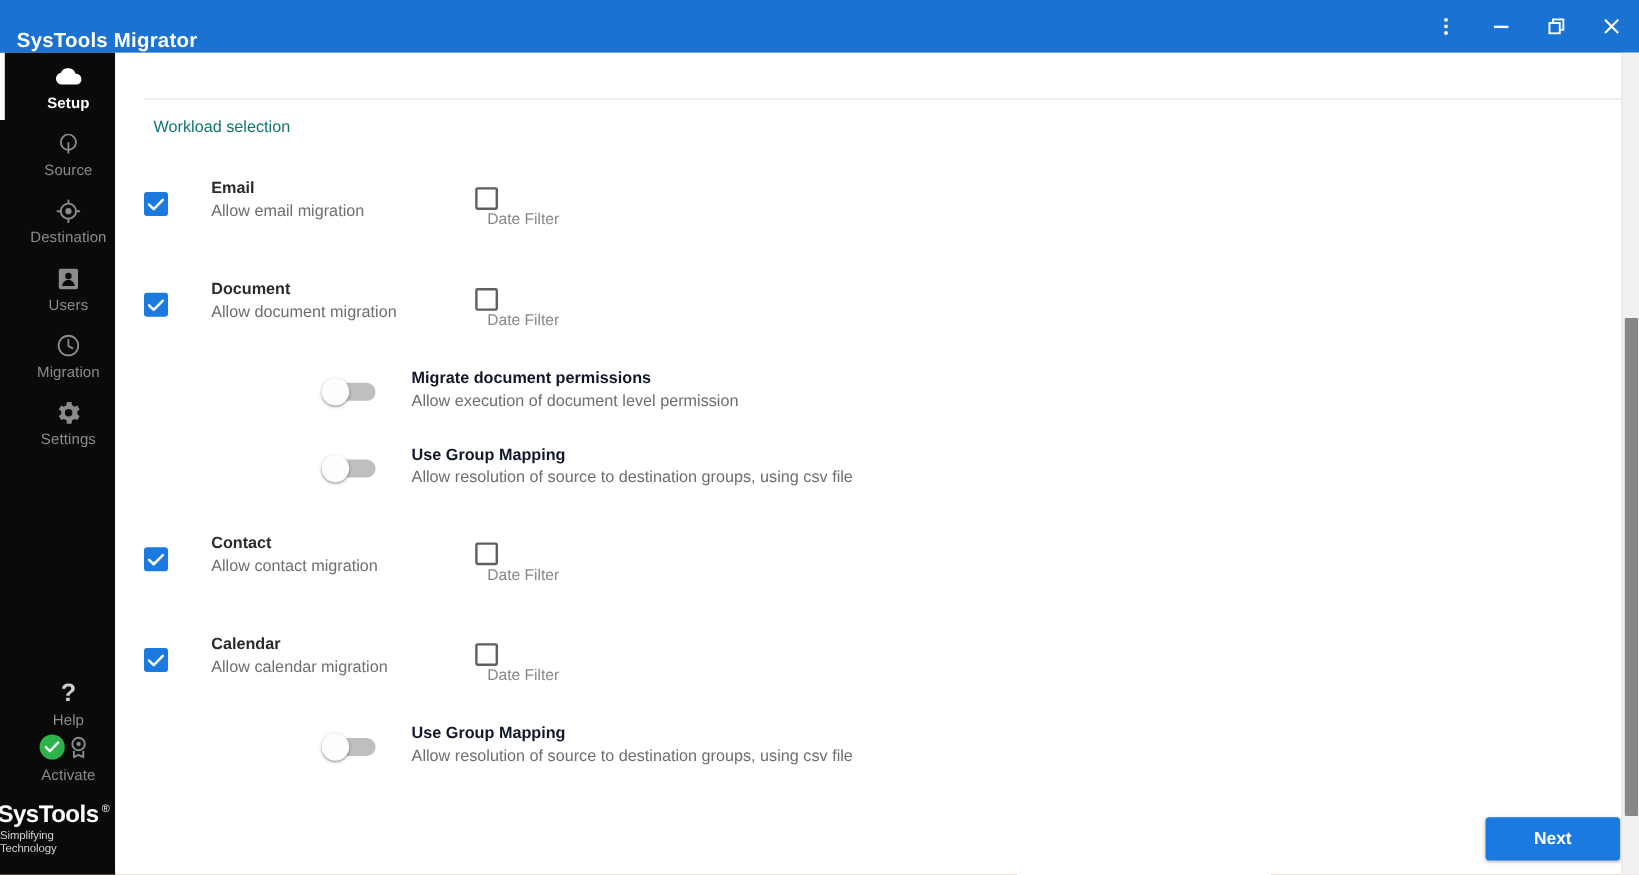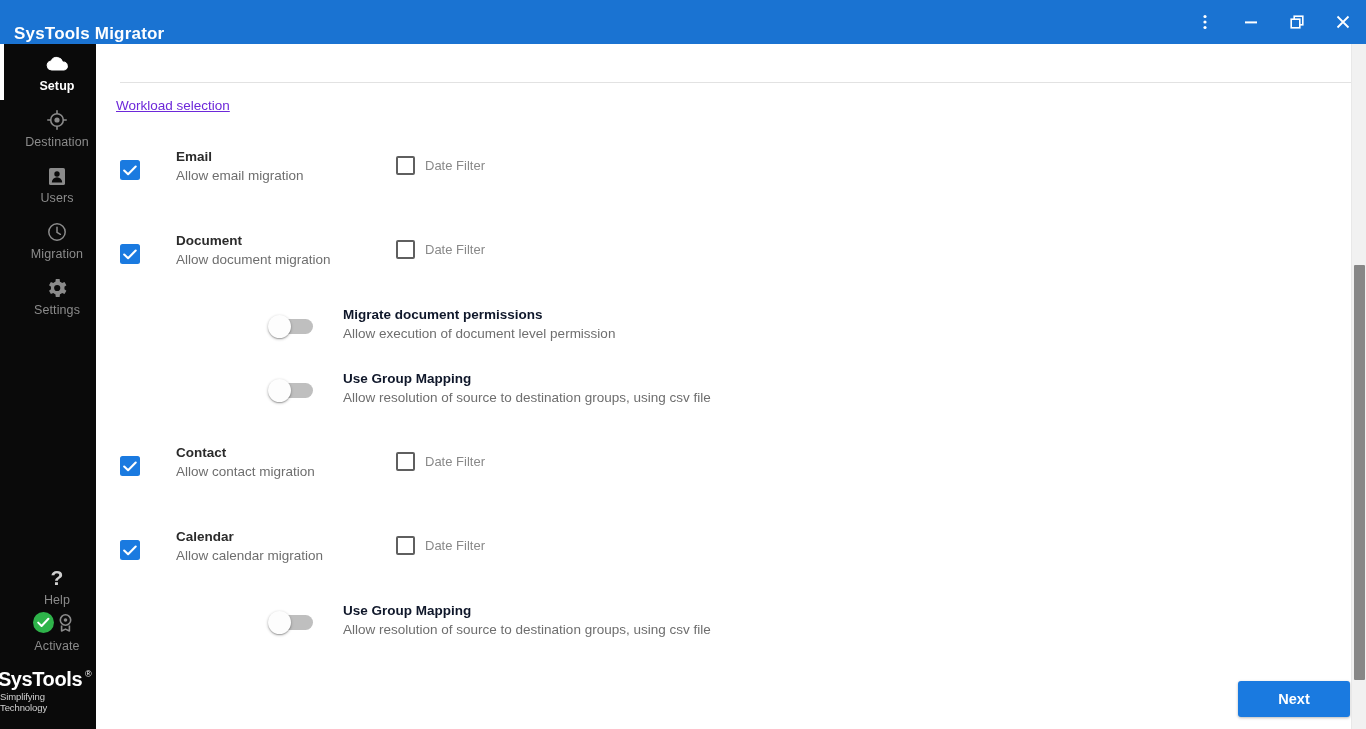--- a/index.html
+++ b/index.html
@@ -104,40 +104,40 @@
     position: absolute; top: 44px; left: 96px;
     width: 1270px; height: 685px;
     background: #ffffff;
   }
   #top-divider {
     position: absolute; top: 38px; left: 24px;
     width: 1232px; height: 1px;
     background: #e2e2e2;
   }
   #section-label {
-    position: absolute; top: 54px; left: 20px;
-    font-size: 13.5px; color: #6d28d9; text-decoration: underline;
+    position: absolute; top: 54px; left: 32px;
+    font-size: 13.5px; color: #0f766e;
   }
 
   .workload-row {
     position: absolute; left: 24px;
     display: flex; align-items: flex-start; gap: 10px;
   }
   .cb-main {
     width: 20px; height: 20px; border-radius: 2.5px;
     background: #1a7ae0;
     display: flex; align-items: center; justify-content: center;
     cursor: pointer; flex: none;
     margin-top: 12px;
   }
   .wl-text { margin-left: 26px; width: 210px; }
   .wl-title { font-size: 13.5px; font-weight: bold; color: #2b2b2b; line-height: 18px; }
   .wl-sub { font-size: 13.5px; color: #6e6e6e; line-height: 20px; margin-top: 0px; }
 
-  .datefilter { display: flex; align-items: center; margin-left: 0px; margin-top: 8px; }
+  .datefilter { display: flex; align-items: flex-start; margin-left: 0px; margin-top: 8px; flex-direction: column; }
   .cb-empty {
     width: 19px; height: 19px;
     border: 2px solid #5f5f5f; border-radius: 2px;
     background: #ffffff; cursor: pointer; flex: none;
   }
   .df-label { font-size: 13px; color: #898989; margin-left: 10px; }
 
   .toggle-row {
     position: absolute; left: 172px;
     display: flex; align-items: flex-start;
@@ -238,20 +238,30 @@
 
     <div class="nav-item active">
       <span class="nav-icon">
         <svg width="24" height="16" viewBox="0 0 24 16">
           <path d="M19 14H6.5A4.5 4.5 0 0 1 6 5.05 6.2 6.2 0 0 1 17.7 6.1 4 4 0 0 1 19 14z" fill="#ffffff"></path>
         </svg>
       </span>
       <span class="nav-label">Setup</span>
     </div>
 
+    <div class="nav-item">
+      <span class="nav-icon">
+        <svg width="20" height="20" viewBox="0 0 20 20">
+          <circle cx="10" cy="8.6" r="6.3" fill="none" stroke="#8b8b8b" stroke-width="1.5"></circle>
+          <path d="M10 8.6 L10 18" stroke="#8b8b8b" stroke-width="1.5" fill="none"></path>
+          <path d="M7.4 4.6 a5 5 0 0 1 5.2 0" stroke="#0a0a0a" stroke-width="2.2" fill="none"></path>
+        </svg>
+      </span>
+      <span class="nav-label">Source</span>
+    </div>
 
     <div class="nav-item">
       <span class="nav-icon">
         <svg width="20" height="20" viewBox="0 0 20 20">
           <circle cx="10" cy="10" r="6.3" fill="none" stroke="#8b8b8b" stroke-width="1.6"></circle>
           <circle cx="10" cy="10" r="2.6" fill="#8b8b8b"></circle>
           <path d="M10 .8 V3.4 M10 16.6 V19.2 M.8 10 H3.4 M16.6 10 H19.2" stroke="#8b8b8b" stroke-width="1.6" fill="none" stroke-linecap="round"></path>
         </svg>
       </span>
       <span class="nav-label">Destination</span>

